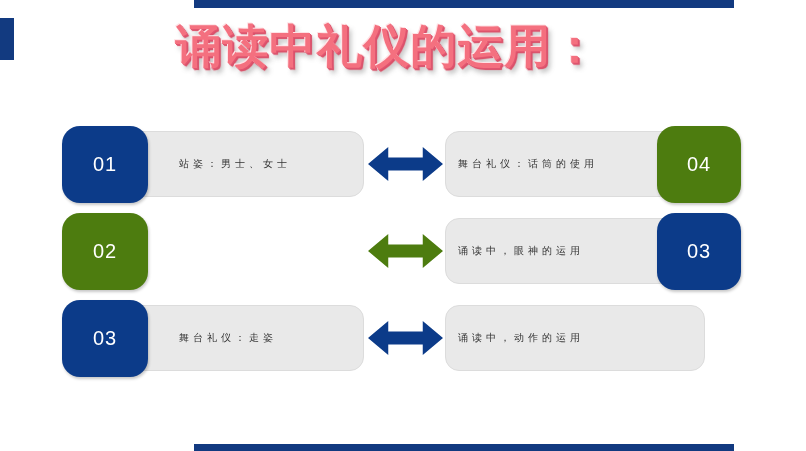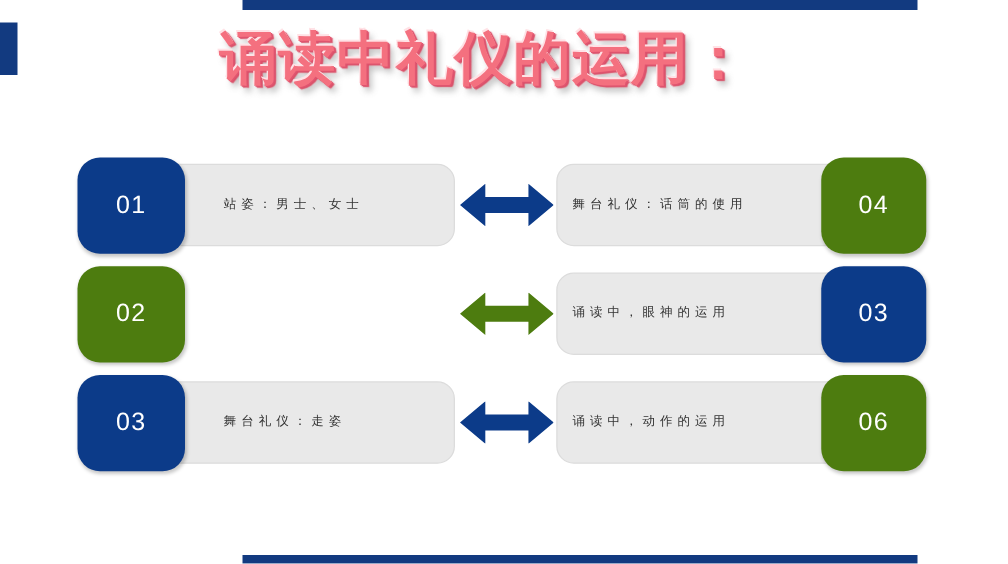--- a/index.html
+++ b/index.html
@@ -99,19 +99,16 @@
   <div class="row r3">
     <div class="bar left">
       <span class="bar-text">舞台礼仪：走姿</span>
     </div>
     <div class="bar right">
       <span class="bar-text">诵读中，动作的运用</span>
     </div>
     <div class="numbox left" data-variant="navy">
       <span>03</span>
     </div>
-    <div class="numbox right" data-variant="rose">
-      <span>06</span>
-    </div>
     <div class="arrow" data-variant="navy"></div>
   </div>
 
 </div>
 
 </body></html>

